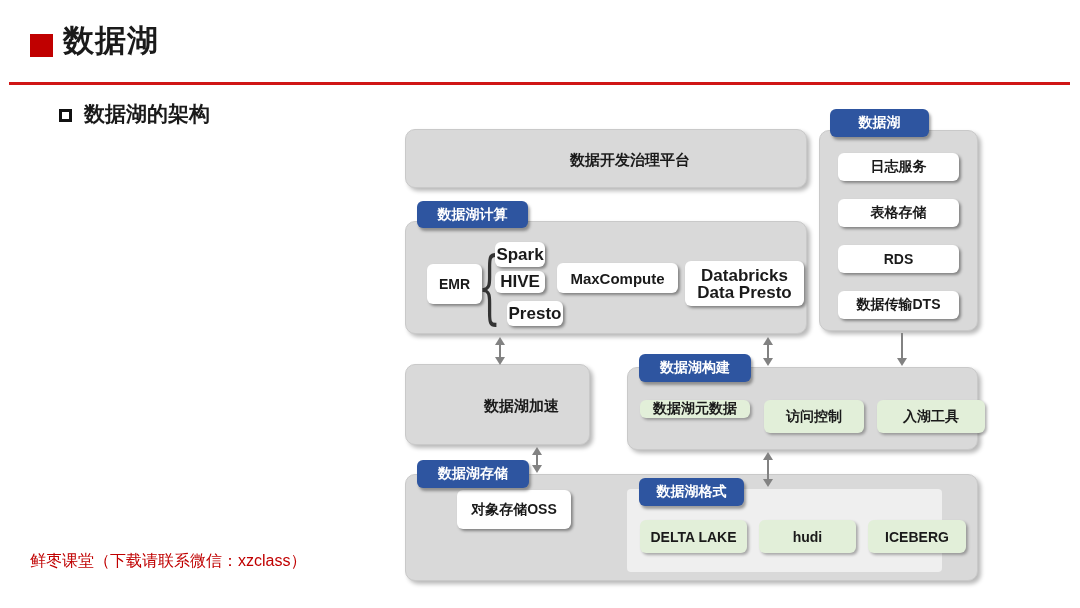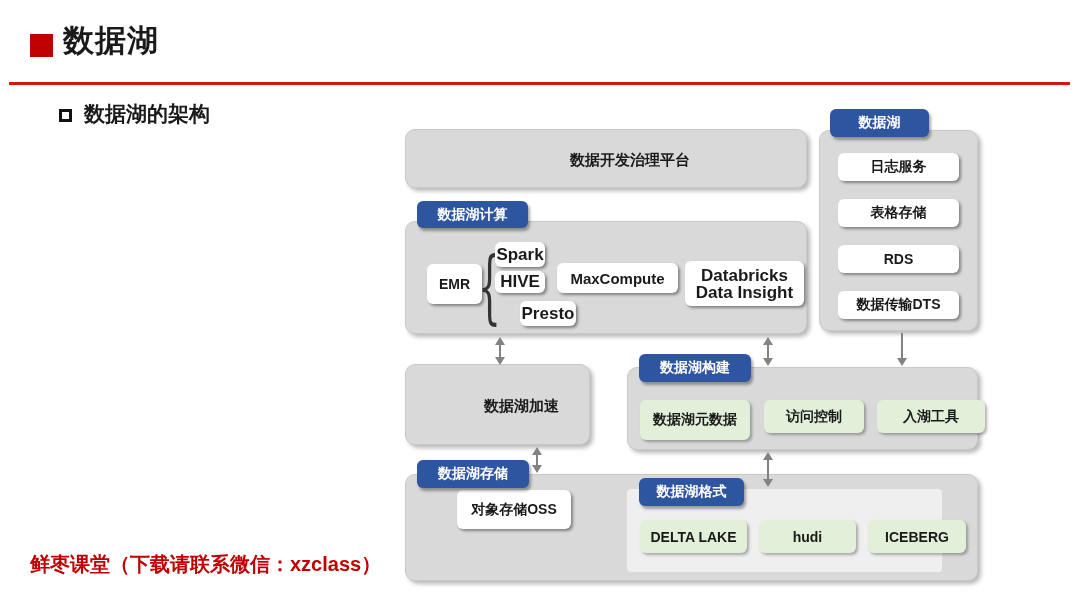--- a/index.html
+++ b/index.html
@@ -81,21 +81,21 @@
     border-top:8px solid #828282;
   }
   .varrow.double::before {
     content:""; position:absolute; top:-8px; left:-4px;
     border-left:5px solid transparent; border-right:5px solid transparent;
     border-bottom:8px solid #828282;
   }
   
   .footer-note {
     position:absolute; left:30px; top:551px;
-    font-size:20px; font-weight:bold; color:#c00000;
+    font-size:16px; font-weight:normal; color:#c00000;
   }
   .two-line { line-height:17px; flex-direction:column; }
 </style>
 </head>
 <body>
 
 <div class="title-bullet"></div>
 <div class="page-title">数据湖</div>
 <div class="red-rule"></div>
 <div class="subtitle-bullet"></div>
@@ -105,41 +105,41 @@
   <div class="box-caption" style="top:21px;">数据开发治理平台</div>
 </div>
 
 <div class="blue-label" style="left:417px;top:201px;width:111px;height:27px;">数据湖计算</div>
 <div class="gray-box" style="left:405px;top:221px;width:402px;height:113px;"></div>
 
 <div class="white-chip" style="left:427px;top:264px;width:55px;height:40px;">EMR</div>
 <div class="brace">{</div>
 <div class="white-chip small-chip" style="left:495px;top:242px;width:50px;height:25px;">Spark</div>
 <div class="white-chip small-chip" style="left:495px;top:271px;width:50px;height:22px;">HIVE</div>
-<div class="white-chip small-chip" style="left:520px;top:301px;width:56px;height:25px;">Presto</div>
+<div class="white-chip small-chip" style="left:507px;top:301px;width:56px;height:25px;">Presto</div>
 <div class="white-chip" style="left:557px;top:263px;width:121px;height:30px;font-size:15px;">MaxCompute</div>
 <div class="white-chip small-chip two-line" style="left:685px;top:261px;width:119px;height:45px;">
   <span>Databricks</span>
-  <span>Data Insight</span>
+  <span>Data Presto</span>
 </div>
 
 <div class="blue-label" style="left:830px;top:109px;width:99px;height:28px;">数据湖</div>
 <div class="gray-box" style="left:819px;top:130px;width:159px;height:201px;"></div>
 <div class="white-chip" style="left:838px;top:153px;width:121px;height:28px;">日志服务</div>
 <div class="white-chip" style="left:838px;top:199px;width:121px;height:28px;">表格存储</div>
 <div class="white-chip" style="left:838px;top:245px;width:121px;height:28px;">RDS</div>
 <div class="white-chip" style="left:838px;top:291px;width:121px;height:28px;">数据传输DTS</div>
 
 <div class="gray-box" style="left:405px;top:364px;width:185px;height:81px;">
   <div class="box-caption" style="top:32px;">数据湖加速</div>
 </div>
 
 <div class="blue-label" style="left:639px;top:354px;width:112px;height:28px;">数据湖构建</div>
 <div class="gray-box" style="left:627px;top:367px;width:351px;height:83px;"></div>
-<div class="green-chip" style="left:640px;top:400px;width:110px;height:40px;">数据湖元数据</div>
+<div class="green-chip" style="left:640px;top:400px;width:110px;height:18px;">数据湖元数据</div>
 <div class="green-chip" style="left:764px;top:400px;width:100px;height:33px;">访问控制</div>
 <div class="green-chip" style="left:877px;top:400px;width:108px;height:33px;">入湖工具</div>
 
 <div class="blue-label" style="left:417px;top:460px;width:112px;height:28px;">数据湖存储</div>
 <div class="gray-box" style="left:405px;top:474px;width:573px;height:107px;"></div>
 <div class="white-chip" style="left:457px;top:490px;width:114px;height:39px;">对象存储OSS</div>
 
 <div class="panel-light" style="left:627px;top:489px;width:315px;height:83px;"></div>
 <div class="blue-label" style="left:639px;top:478px;width:105px;height:28px;">数据湖格式</div>
 <div class="green-chip" style="left:640px;top:520px;width:107px;height:33px;">DELTA LAKE</div>

